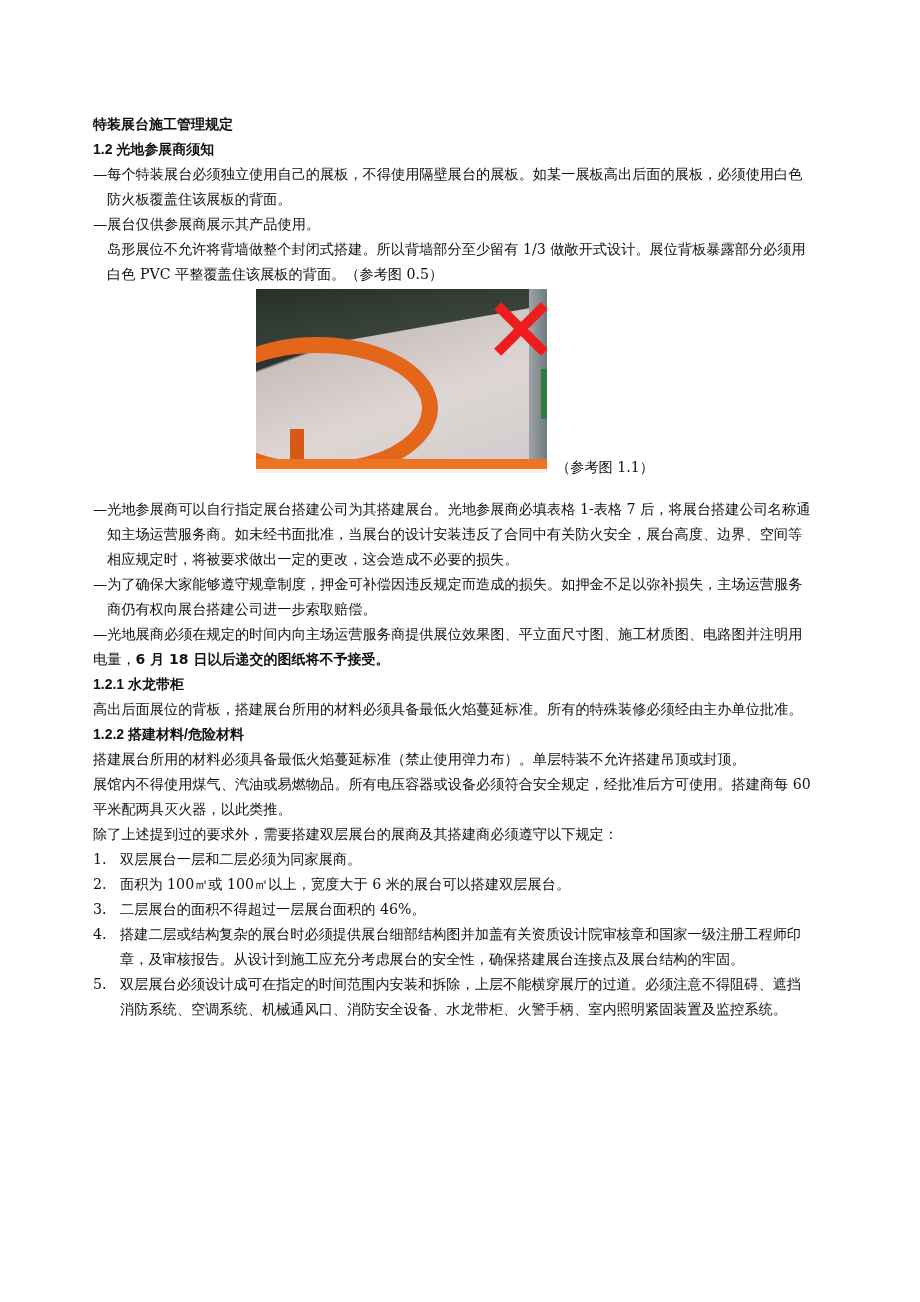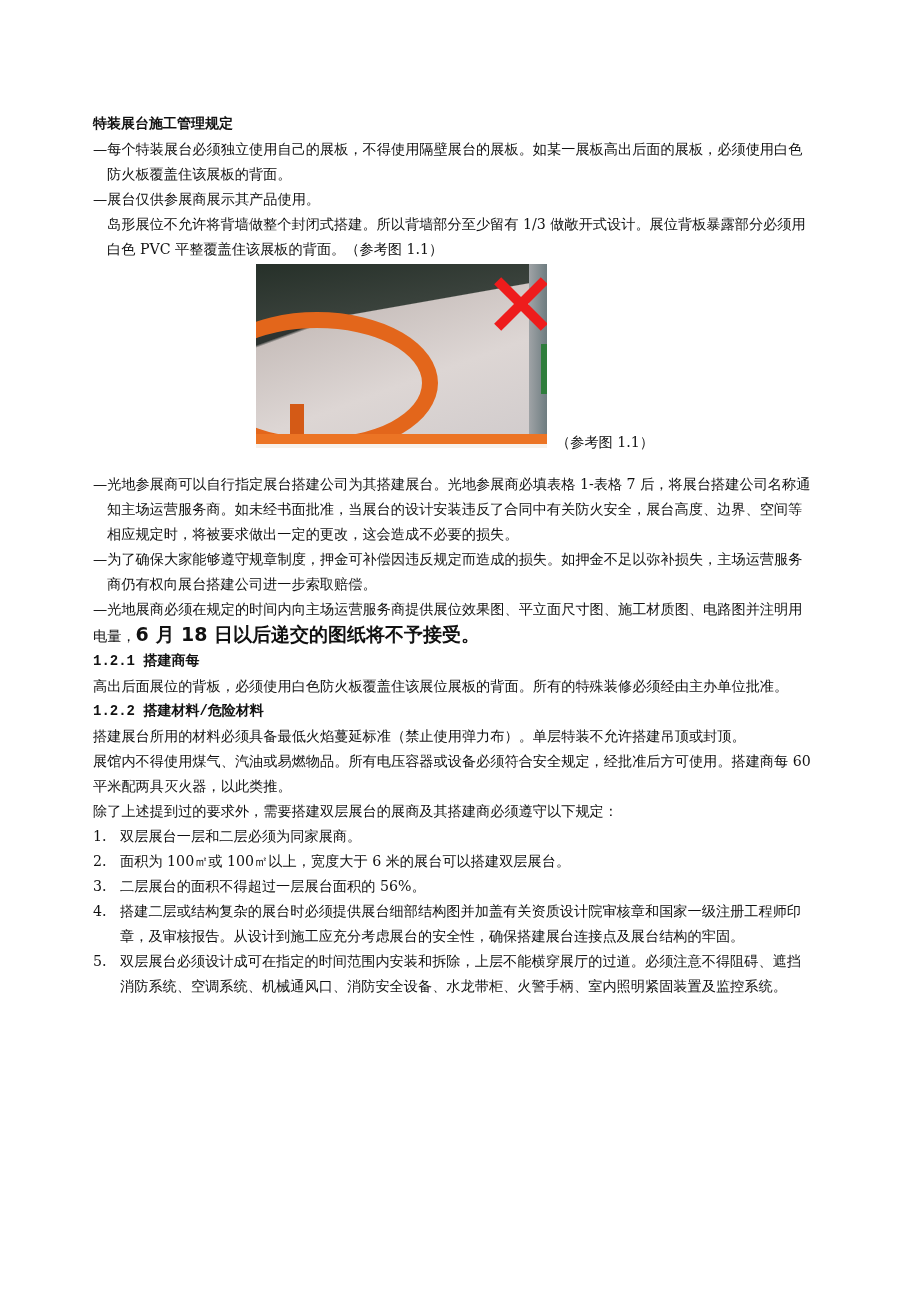--- a/index.html
+++ b/index.html
@@ -1,23 +1,23 @@
 <!DOCTYPE html>
 <html><head>
 <meta charset="utf-8">
 <style>
   html, body { margin: 0; padding: 0; background: #ffffff; }
   body { width: 920px; height: 1302px; position: relative; overflow: hidden;
          font-family: "DejaVu Serif", "Liberation Serif", serif; color: #111; }
   .page { position: absolute; left: 93px; top: 112px; width: 720px; font-size: 14.2px; line-height: 25px; }
-  .h { font-family: Liberation Mono, monospace; font-weight: bold; font-size: 14px; }
+  .h { font-family: Liberation Sans, sans-serif; font-weight: bold; font-size: 14px; }
   p { margin: 0; }
   .indent { padding-left: 14px; }
   .dash { text-indent: -14px; padding-left: 14px; }
-  .bold { font-family: "DejaVu Sans", "Liberation Sans", sans-serif; font-weight: bold; font-size: 19px; }
+  .bold { font-family: "DejaVu Sans", "Liberation Sans", sans-serif; font-weight: bold; font-size: 14px; }
   .figure-row { position: relative; height: 208px; margin: 2px 0 0 0; text-decoration: underline; }
   .photo { position: absolute; left: 163px; top: 0; width: 291px; height: 184px; overflow: hidden;
            background: linear-gradient(160deg, #2d3330 0%, #2d3330 28%, #c9c0bd 29%, #ddd6d4 60%, #cfcacb 100%); }
   .photo .ceiling { position:absolute; left:0; top:0; width:100%; height:60px;
            background: linear-gradient(170deg,#263029 0%,#3a423c 60%,transparent 61%); }
   .photo .ring { position:absolute; left:-60px; top:48px; width:210px; height:110px; border: 16px solid #e3661b; border-radius: 50%; }
   .photo .pillar { position:absolute; left:34px; top:140px; width:14px; height:40px; background:#d45a16; }
   .photo .band { position:absolute; left:0; top:170px; width:100%; height:10px; background:#ec7424; }
   .photo .bottom { position:absolute; left:0; top:180px; width:100%; height:10px; background:#f7f1ea; }
   .photo .rightwall { position:absolute; right:0; top:0; width:18px; height:100%; background:linear-gradient(90deg,#9fa3a6,#6e7c80); }
@@ -29,50 +29,51 @@
   .caption { position: absolute; left: 463px; top: 166px; }
   ol { margin: 0; padding: 0; list-style: none; }
   ol li { position: relative; padding-left: 27px; }
   ol li .num { position: absolute; left: 0; top: 0; }
 </style>
 </head>
 <body>
 
 <div class="page">
   <p class="h">特装展台施工管理规定</p>
+  <p class="h">1.2 光地参展商须知</p>
   <p class="dash">—每个特装展台必须独立使用自己的展板，不得使用隔壁展台的展板。如某一展板高出后面的展板，必须使用白色防火板覆盖住该展板的背面。</p>
   <p class="dash">—展台仅供参展商展示其产品使用。</p>
-  <p class="indent">岛形展位不允许将背墙做整个封闭式搭建。所以背墙部分至少留有 1/3 做敞开式设计。展位背板暴露部分必须用白色 PVC 平整覆盖住该展板的背面。（参考图 1.1）</p>
+  <p class="indent">岛形展位不允许将背墙做整个封闭式搭建。所以背墙部分至少留有 1/3 做敞开式设计。展位背板暴露部分必须用白色 PVC 平整覆盖住该展板的背面。（参考图 0.5）</p>
 
   <div class="figure-row">
     <div class="photo" title="展台背板未覆盖示例照片（红色叉号标记）">
       <div class="ceiling"></div>
       <div class="ring"></div>
       <div class="pillar"></div>
       <div class="rightwall"></div>
       <div class="green"></div>
       <div class="band"></div>
       <div class="bottom"></div>
       <div class="cross"></div>
     </div>
     <span class="caption">（参考图 1.1）</span>
   </div>
 
   <p class="dash">—光地参展商可以自行指定展台搭建公司为其搭建展台。光地参展商必填表格 1-表格 7 后，将展台搭建公司名称通知主场运营服务商。如未经书面批准，当展台的设计安装违反了合同中有关防火安全，展台高度、边界、空间等相应规定时，将被要求做出一定的更改，这会造成不必要的损失。</p>
   <p class="dash">—为了确保大家能够遵守规章制度，押金可补偿因违反规定而造成的损失。如押金不足以弥补损失，主场运营服务商仍有权向展台搭建公司进一步索取赔偿。</p>
   <p><span>—光地展商必须在规定的时间内向主场运营服务商提供展位效果图、平立面尺寸图、施工材质图、电路图并注明用电量，</span><span class="bold">6 月 18 日以后递交的图纸将不予接受。</span></p>
 
-  <p class="h">1.2.1 搭建商每</p>
-  <p>高出后面展位的背板，必须使用白色防火板覆盖住该展位展板的背面。所有的特殊装修必须经由主办单位批准。</p>
+  <p class="h">1.2.1 水龙带柜</p>
+  <p>高出后面展位的背板，搭建展台所用的材料必须具备最低火焰蔓延标准。所有的特殊装修必须经由主办单位批准。</p>
 
   <p class="h">1.2.2 搭建材料/危险材料</p>
   <p>搭建展台所用的材料必须具备最低火焰蔓延标准（禁止使用弹力布）。单层特装不允许搭建吊顶或封顶。</p>
   <p>展馆内不得使用煤气、汽油或易燃物品。所有电压容器或设备必须符合安全规定，经批准后方可使用。搭建商每 60 平米配两具灭火器，以此类推。</p>
 
   <p>除了上述提到过的要求外，需要搭建双层展台的展商及其搭建商必须遵守以下规定：</p>
   <ol>
     <li><span class="num">1.</span><span>双层展台一层和二层必须为同家展商。</span></li>
     <li><span class="num">2.</span><span>面积为 100㎡或 100㎡以上，宽度大于 6 米的展台可以搭建双层展台。</span></li>
-    <li><span class="num">3.</span><span>二层展台的面积不得超过一层展台面积的 56%。</span></li>
+    <li><span class="num">3.</span><span>二层展台的面积不得超过一层展台面积的 46%。</span></li>
     <li><span class="num">4.</span><span>搭建二层或结构复杂的展台时必须提供展台细部结构图并加盖有关资质设计院审核章和国家一级注册工程师印章，及审核报告。从设计到施工应充分考虑展台的安全性，确保搭建展台连接点及展台结构的牢固。</span></li>
     <li><span class="num">5.</span><span>双层展台必须设计成可在指定的时间范围内安装和拆除，上层不能横穿展厅的过道。必须注意不得阻碍、遮挡消防系统、空调系统、机械通风口、消防安全设备、水龙带柜、火警手柄、室内照明紧固装置及监控系统。</span></li>
   </ol>
 </div>
 
 </body></html>

